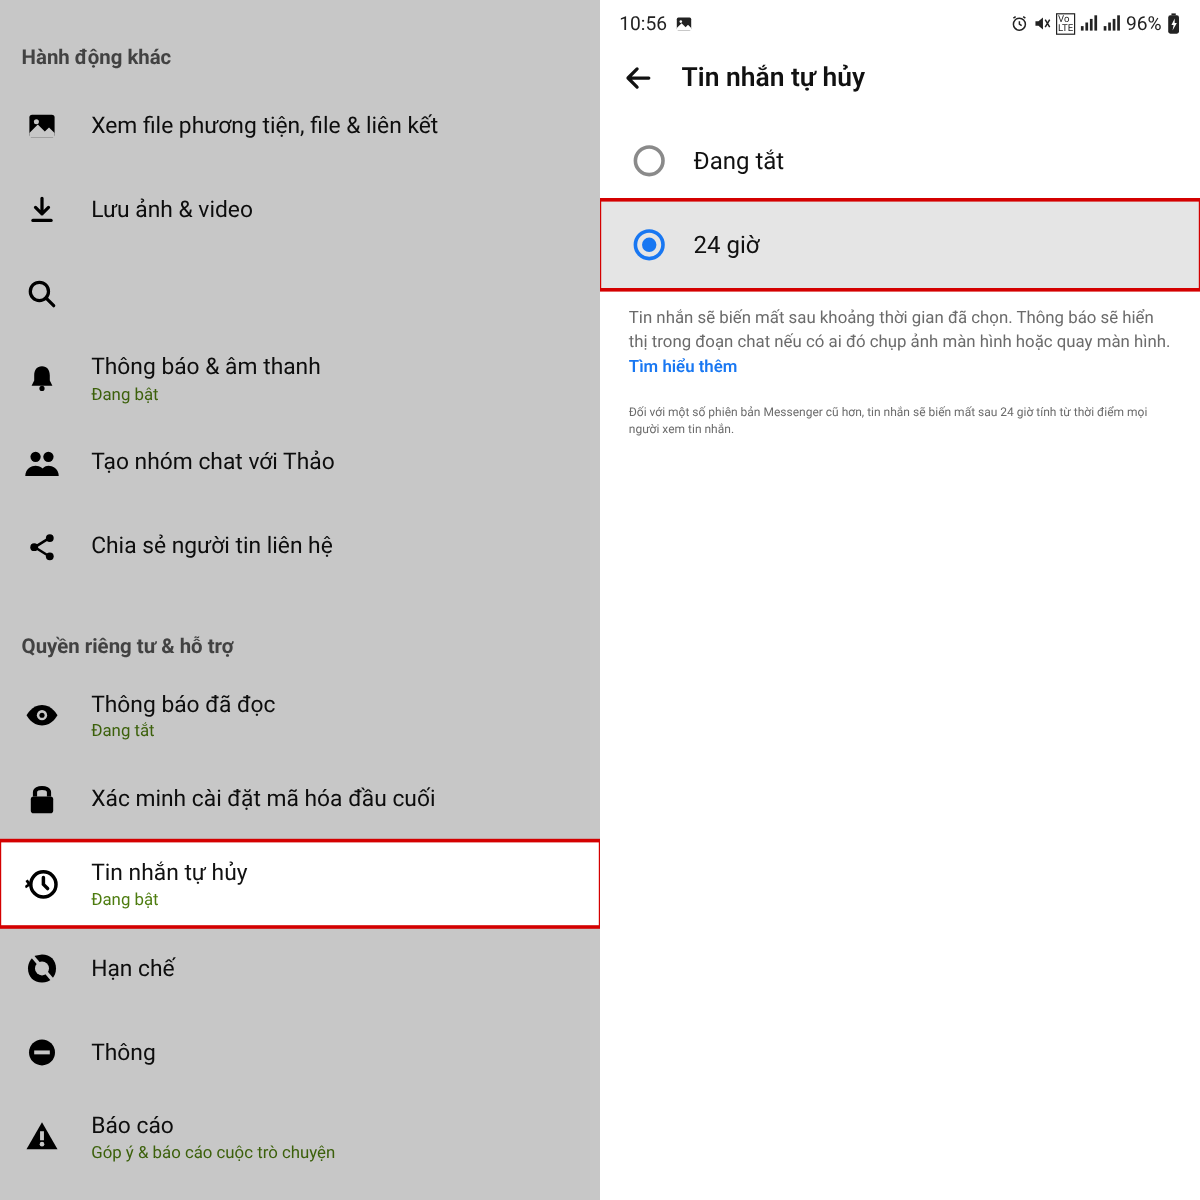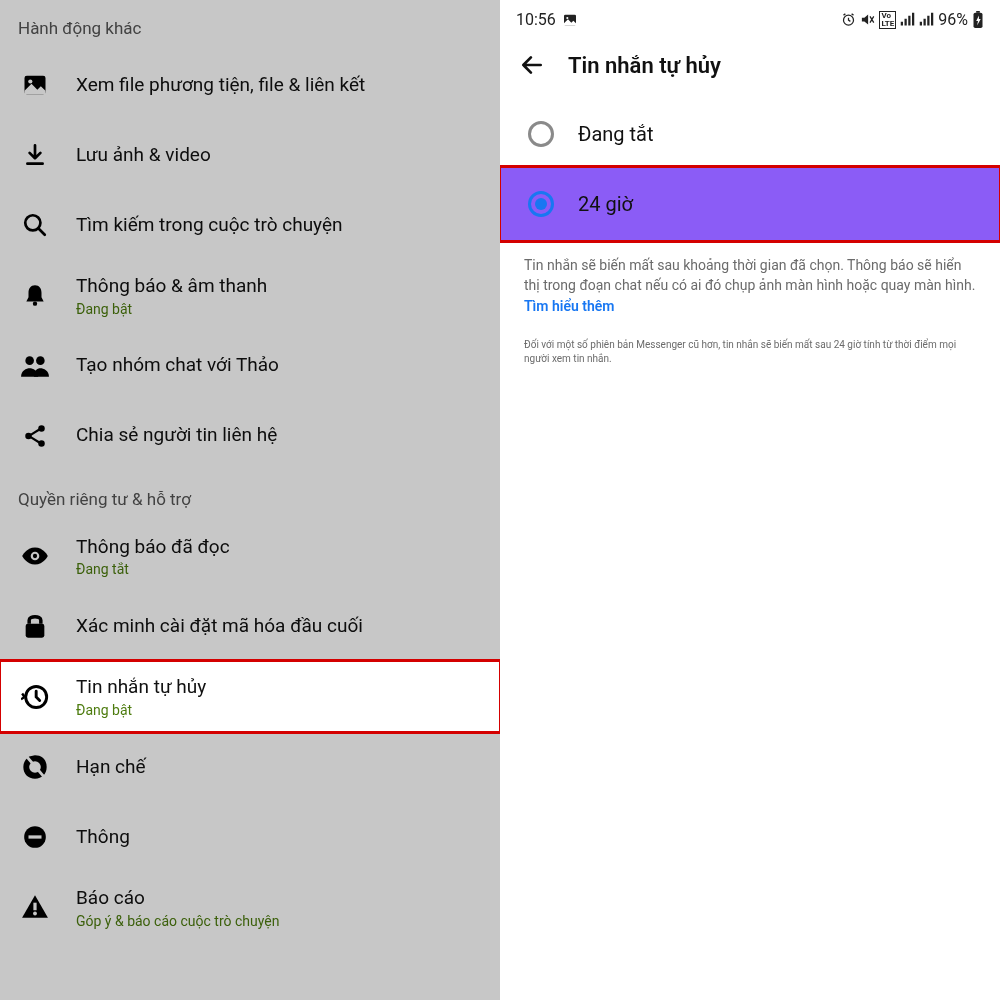--- a/index.html
+++ b/index.html
@@ -1,41 +1,41 @@
 <!DOCTYPE html>
 <html><head>
 <meta charset="utf-8">
 <style>
   * { box-sizing: border-box; margin: 0; padding: 0; }
   html, body { width: 1000px; height: 1000px; font-family: -apple-system, Roboto, "Helvetica Neue", Arial, sans-serif; background:#fff; }
   .screen { position: relative; width:500px; height:1000px; float:left; overflow:hidden; }
   
   .left { background:#fff; }
   .left .dim { position:absolute; inset:0; background:rgba(0,0,0,0.22); pointer-events:none; z-index:5;}
-  .section-header { padding: 18px 18px 12px; font-size:17px; color:#555; font-weight:400;}
+  .section-header { padding: 38px 18px 12px; font-size:17px; color:#555; font-weight:700;}
   .row { display:flex; align-items:center; padding:14px 18px; gap:24px; min-height:70px;}
   .row .icon { width:34px; height:34px; display:flex; align-items:center; justify-content:center; color:#000; flex:0 0 34px;}
   .row .labels { display:flex; flex-direction:column; }
   .row .title { font-size:19px; color:#111; font-weight:400; line-height:1.3;}
   .row .sub   { font-size:14px; color:#4d7c0f; margin-top:2px;}
   .hl-left { position:relative; background:#fff; z-index:10; outline:3px solid #d40000; outline-offset:-1px;}
   
   .right { background:#fff; }
   .statusbar { display:flex; justify-content:space-between; align-items:center; padding:10px 16px 4px; font-size:16px; color:#222;}
   .status-icons { display:flex; align-items:center; gap:4px; font-size:14px;}
   .status-icons svg { display:block;}
   .headerbar { display:flex; align-items:center; gap:22px; padding:18px 18px 22px;}
   .headerbar .back { width:28px; height:28px; display:flex; align-items:center; justify-content:center;}
   .headerbar .htitle { font-size:22px; font-weight:600; color:#111;}
   .option { display:flex; align-items:center; gap:24px; padding:20px 28px; }
   .radio { width:26px; height:26px; border-radius:50%; border:3px solid #8a8a8a; flex:0 0 26px; position:relative;}
   .radio.selected { border-color:#1877f2;}
   .radio.selected::after{ content:""; position:absolute; inset:4px; border-radius:50%; background:#1877f2;}
   .opt-label { font-size:20px; color:#111;}
-  .hl-right { outline:3px solid #d40000; outline-offset:-1px; background:#8b5cf6; padding:24px 28px;}
+  .hl-right { outline:3px solid #d40000; outline-offset:-1px; background:#e5e5e5; padding:24px 28px;}
   .desc { padding:14px 24px 4px; font-size:14px; color:#6b6b6b; line-height:1.45;}
   .desc .link { color:#1877f2; font-weight:600;}
   .desc2 { padding:18px 24px; font-size:10px; color:#6b6b6b; line-height:1.45;}
   svg { display:block; }
 </style>
 </head>
 <body>
 
 <div class="screen left">
   <div class="dim"></div>
@@ -67,23 +67,20 @@
       </div>
   </div>
 
   <div class="row">
     <span class="icon">
       <svg width="26" height="26" viewBox="0 0 24 24">
           <circle cx="10" cy="10" r="7" stroke="#000" stroke-width="2.5" fill="none"></circle>
           <line x1="15" y1="15" x2="21" y2="21" stroke="#000" stroke-width="2.5" stroke-linecap="round"></line>
         </svg>
     </span>
-    <div class="labels">
-        <div class="title">Tìm kiếm trong cuộc trò chuyện</div>
-      </div>
   </div>
 
   <div class="row">
     <span class="icon">
       <svg width="26" height="26" viewBox="0 0 24 24">
           <path d="M12 3 C8 3 6 6 6 10 V14 L4 18 H20 L18 14 V10 C18 6 16 3 12 3 Z" fill="#000"></path>
           <circle cx="12" cy="20" r="2" fill="#000"></circle>
         </svg>
     </span>
     <div class="labels">
@@ -222,21 +219,21 @@
             <path d="M12 9 V13 L15 15" stroke="#222" stroke-width="2" fill="none"></path>
             <path d="M4 5 L7 3 M20 5 L17 3" stroke="#222" stroke-width="2"></path>
           </svg>
         </span>
       <span>
           <svg width="15" height="15" viewBox="0 0 24 24">
             <path d="M3 9 H7 L13 4 V20 L7 15 H3 Z" fill="#222"></path>
             <path d="M16 7 L22 17 M22 7 L16 17" stroke="#222" stroke-width="2"></path>
           </svg>
         </span>
-      <span style="font-size:8px;font-weight:700;line-height:1;border:1px solid #222;padding:0 1px;">Vo<br>LTE</span>
+      <span style="font-size:8px;font-weight:400;line-height:1;border:1px solid #222;padding:0 1px;">Vo<br>LTE</span>
       <span>
           <svg width="15" height="15" viewBox="0 0 20 20">
             <rect x="1" y="13" width="3" height="5" fill="#222"></rect>
             <rect x="6" y="9" width="3" height="9" fill="#222"></rect>
             <rect x="11" y="5" width="3" height="13" fill="#222"></rect>
             <rect x="16" y="1" width="3" height="17" fill="#222"></rect>
           </svg>
         </span>
       <span>
           <svg width="15" height="15" viewBox="0 0 20 20">

